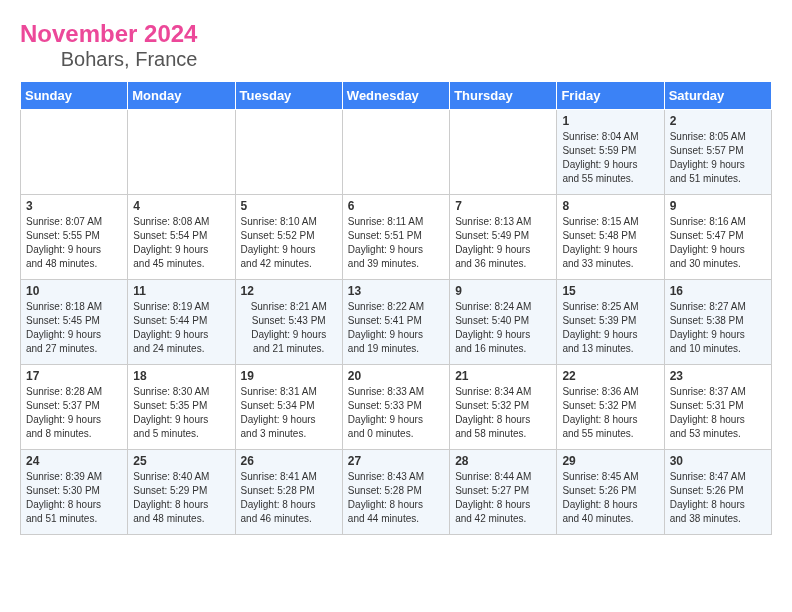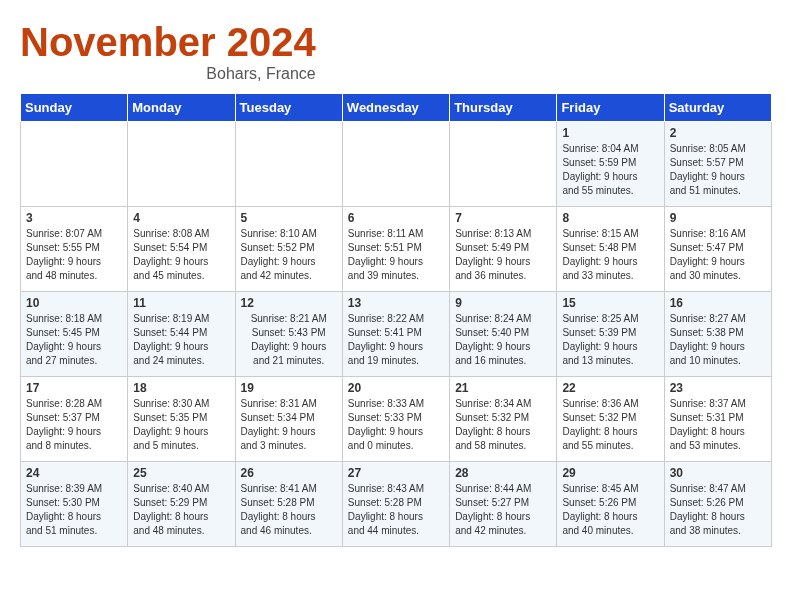--- a/index.html
+++ b/index.html
@@ -31,35 +31,35 @@
       color: #2b6cb0;
     }
     .logo-bird {
       width: 36px;
       height: 36px;
     }
     .title-area {
       text-align: right;
     }
     .month-title {
-      font-size: 40px;
+      font-size: 24px;
       font-weight: bold;
-      color: #c2410c;
+      color: #ec4899;
     }
     .location {
-      font-size: 16px;
+      font-size: 20px;
       color: #555;
     }
     table {
       width: 100%;
       border-collapse: collapse;
       table-layout: fixed;
     }
     thead th {
-      background-color: #1d4ed8;
+      background-color: #3b82f6;
       color: #fff;
       font-size: 13px;
       font-weight: bold;
       padding: 6px 4px;
       text-align: left;
       border: 1px solid #fff;
     }
     tbody td {
       vertical-align: top;
       border: 1px solid #ccc;

